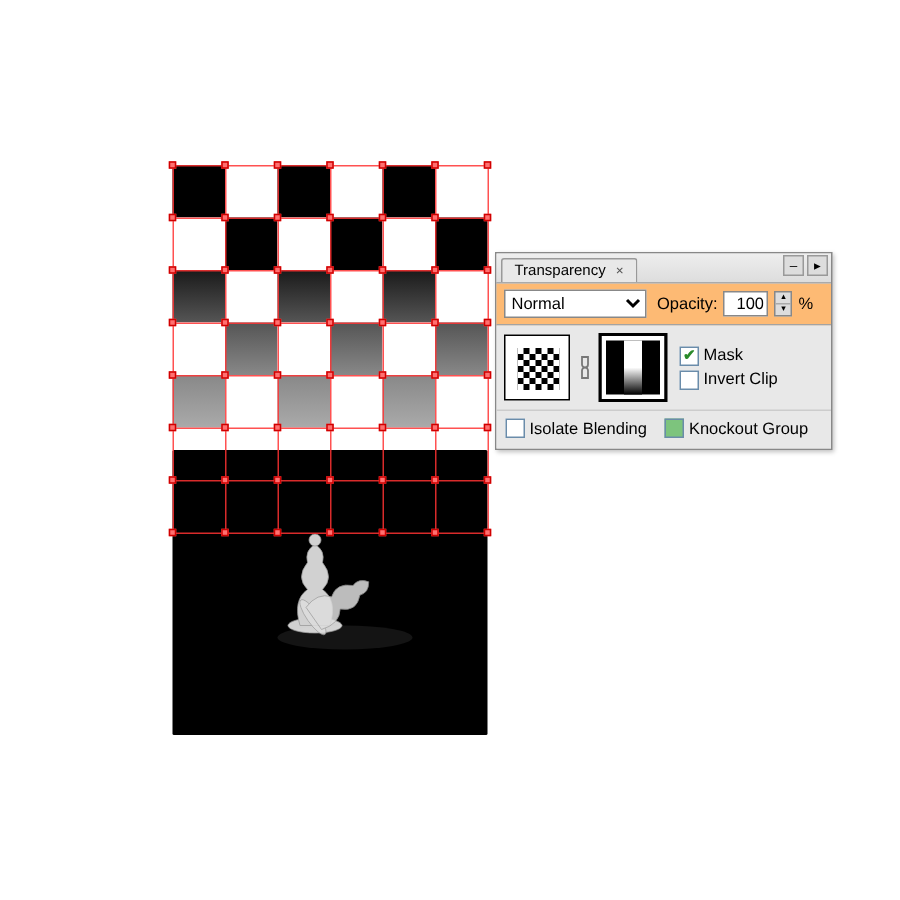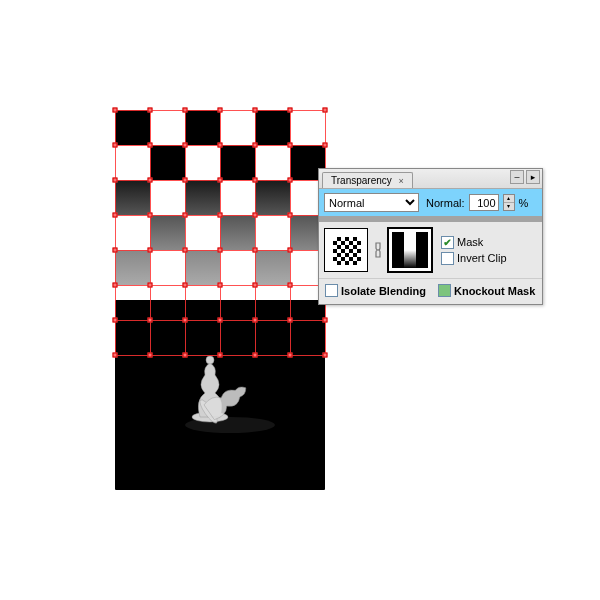--- a/index.html
+++ b/index.html
@@ -70,21 +70,21 @@
     position: absolute;
     left: 60px;
     top: 235px;
     width: 110px;
     height: 90px;
     pointer-events: none;
   }
   
   .panel {
     position: absolute;
-    left: 318px;
+    left: 330px;
     top: 168px;
     width: 225px;
     background: #e8e8e8;
     border: 1px solid #888;
     box-shadow: 1px 1px 3px rgba(0,0,0,0.25);
   }
   .panel-tab-row {
     display: flex;
     align-items: flex-end;
     height: 20px;
@@ -122,22 +122,22 @@
     display: flex;
     align-items: center;
     justify-content: center;
     cursor: pointer;
   }
   .panel-row {
     display: flex;
     align-items: center;
     padding: 4px 5px;
     gap: 4px;
-    border-bottom: 6px solid #a3a3a3;
-    background: #7dd3fc;
+    border-bottom: 1px solid #a3a3a3;
+    background: #fdba74;
   }
   select.blend {
     width: 95px;
     height: 19px;
     font-size: 11px;
     background: #fff;
     border: 1px solid #888;
   }
   .opacity-label { margin-left: 3px; }
   input.opacity-val {
@@ -201,21 +201,21 @@
     background:#fff;
     display:flex; align-items:center; justify-content:center;
     font-size:10px; color:#2a8a2a; font-weight:bold;
   }
   .chk-box.green-fill{ background:#7dc47d; }
   .lower-opts {
     padding: 5px 6px 7px;
     background: #e8e8e8;
     display:flex; flex-direction:column; gap:4px;
   }
-  .row-inline { display:flex; align-items:flex-end; gap:12px;font-weight:bold; }
+  .row-inline { display:flex; align-items:flex-end; gap:12px; }
 </style>
 </head>
 <body>
 
 <div class="canvas-area">
   <div class="black-base"></div>
 
   <div class="checker">
     <div class="checker-row">
       <div class="sq b0"></div>
@@ -357,21 +357,21 @@
     <div class="win-controls">
       <div class="win-btn">–</div>
       <div class="win-btn">▸</div>
     </div>
   </div>
 
   <div class="panel-row">
     <select class="blend">
       <option>Normal</option>
     </select>
-    <span class="opacity-label">Normal:</span>
+    <span class="opacity-label">Opacity:</span>
     <input class="opacity-val" value="100" style="">
     <div class="stepper">
         <div>▴</div>
         <div>▾</div>
       </div>
     <span>%</span>
   </div>
 
   <div class="thumbs-row">
     <div class="thumb">
@@ -398,17 +398,17 @@
   </div>
 
   <div class="lower-opts">
     <div class="row-inline">
       <label class="chk">
         <span class="chk-box"></span>
         <span>Isolate Blending</span>
       </label>
       <label class="chk">
         <span class="chk-box green-fill"></span>
-        <span>Knockout Mask</span>
+        <span>Knockout Group</span>
       </label>
     </div>
   </div>
 </div>
 
 </body></html>

